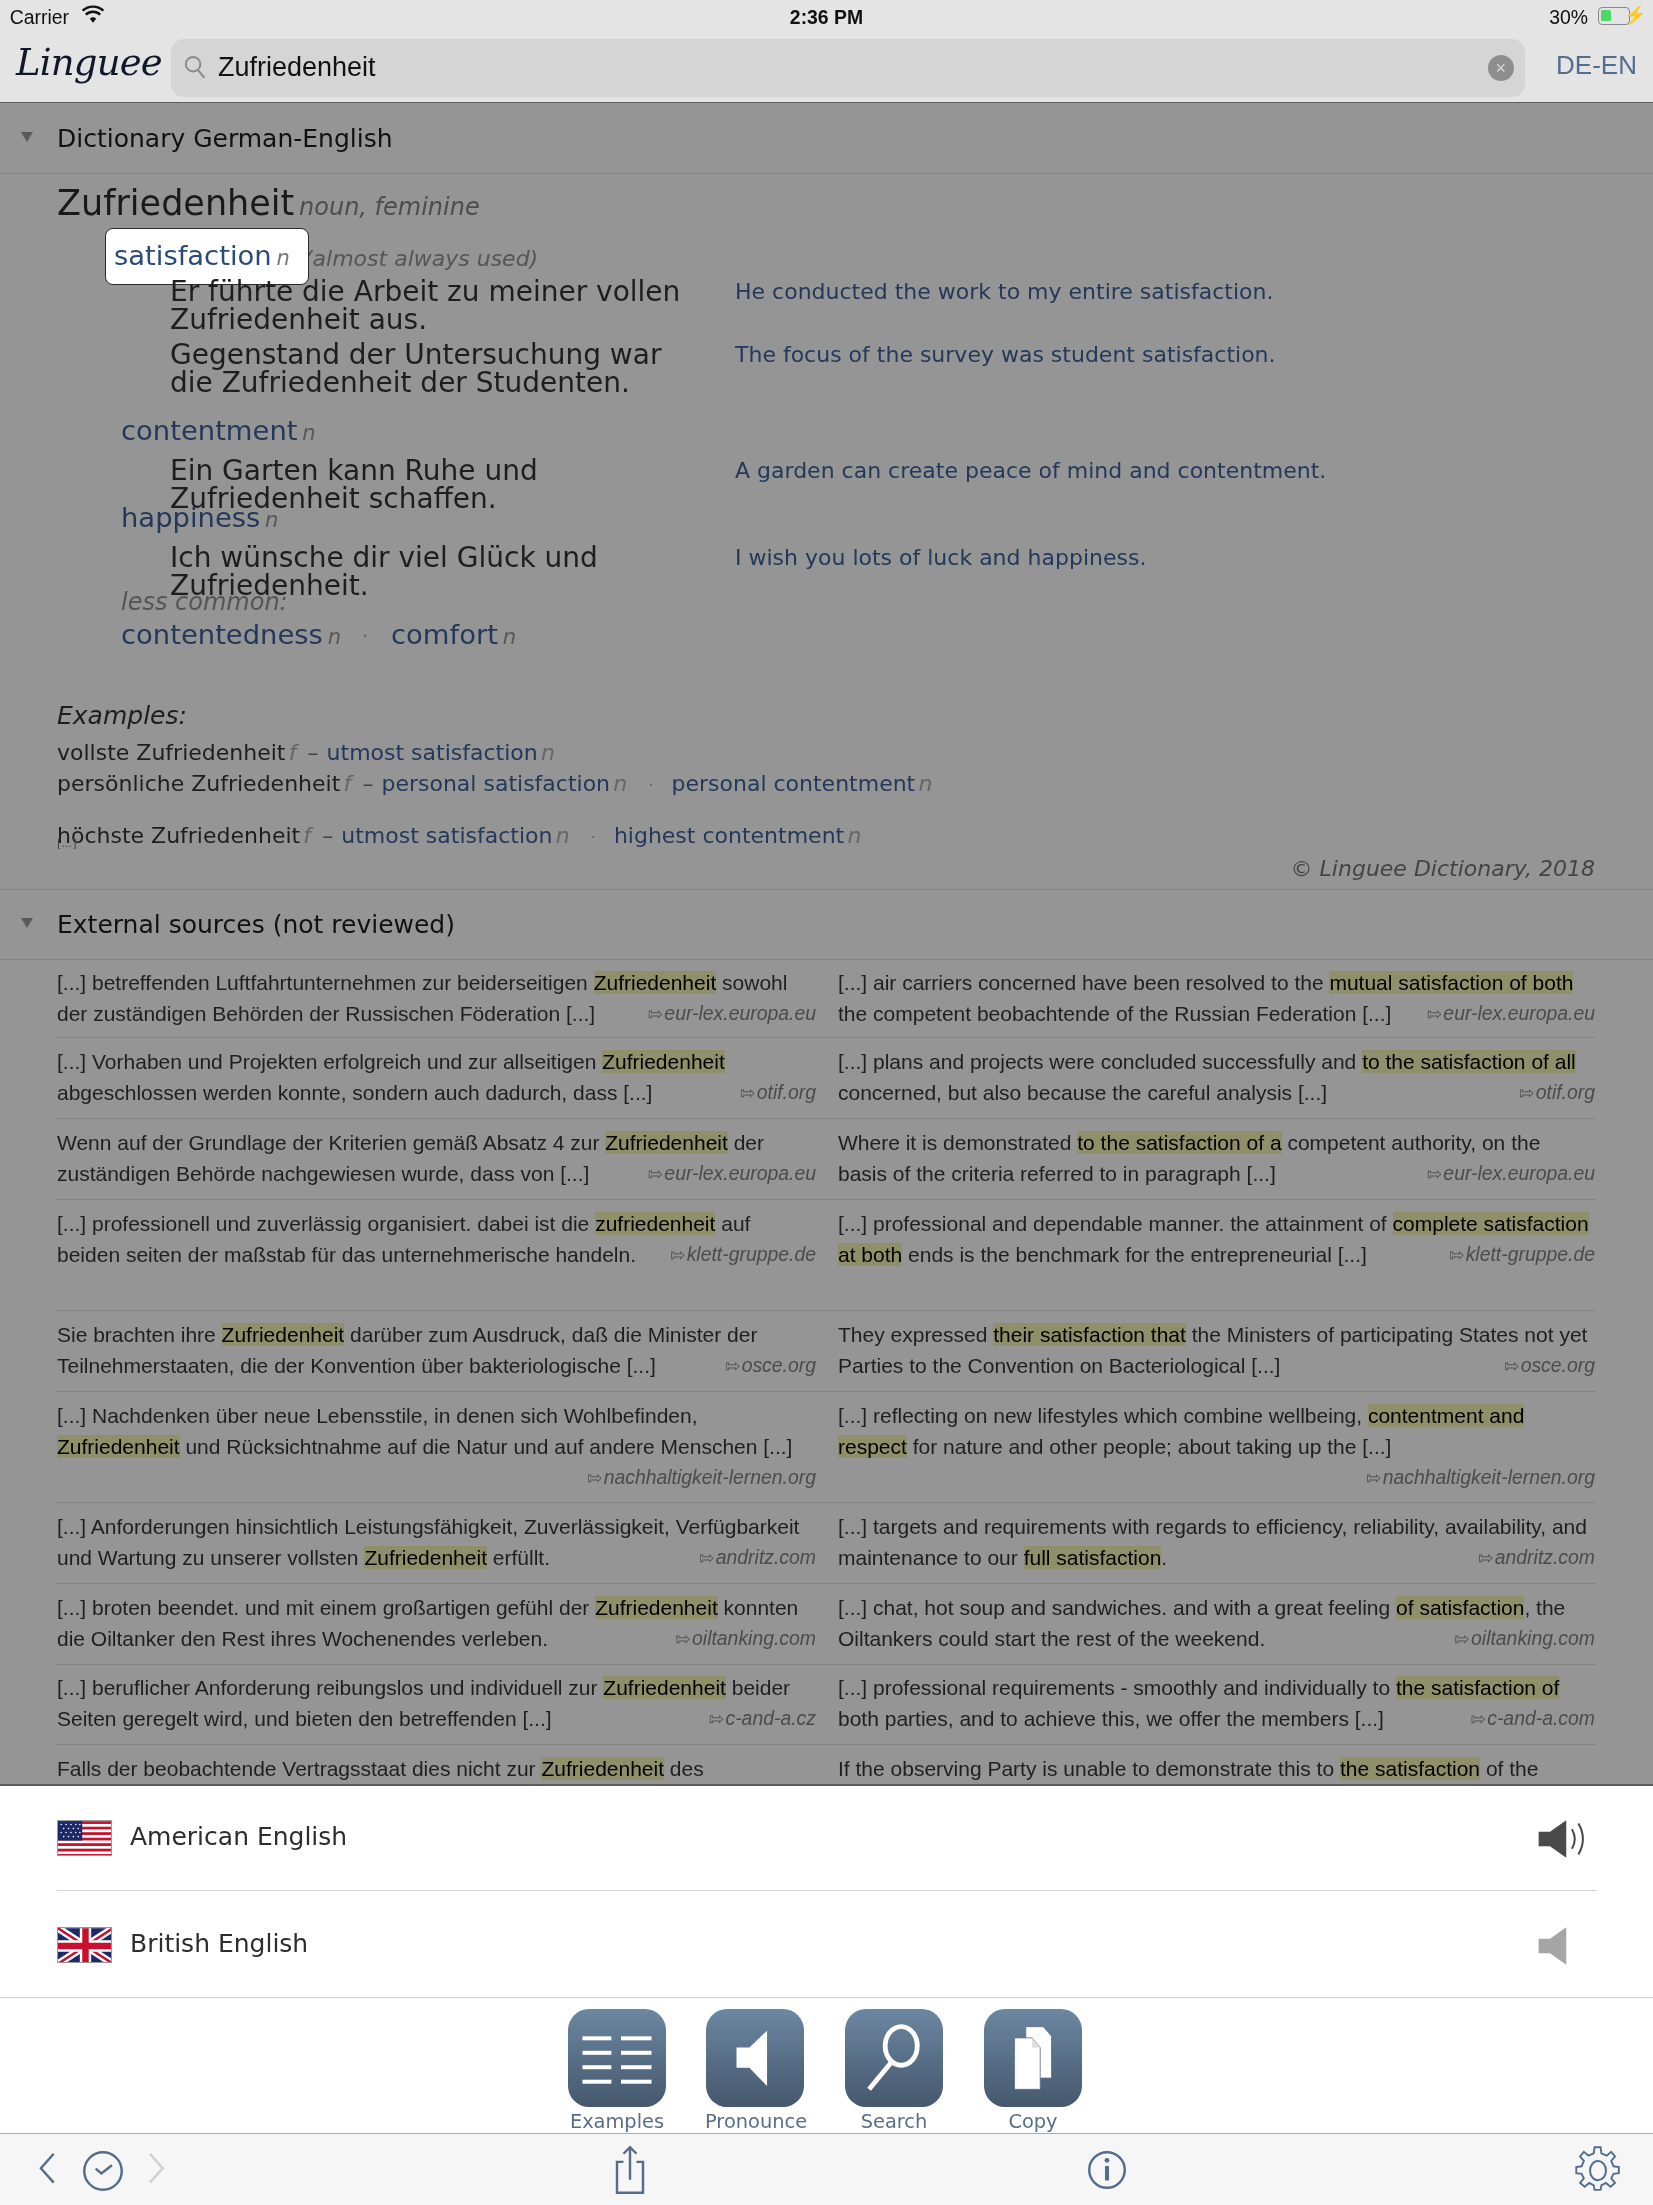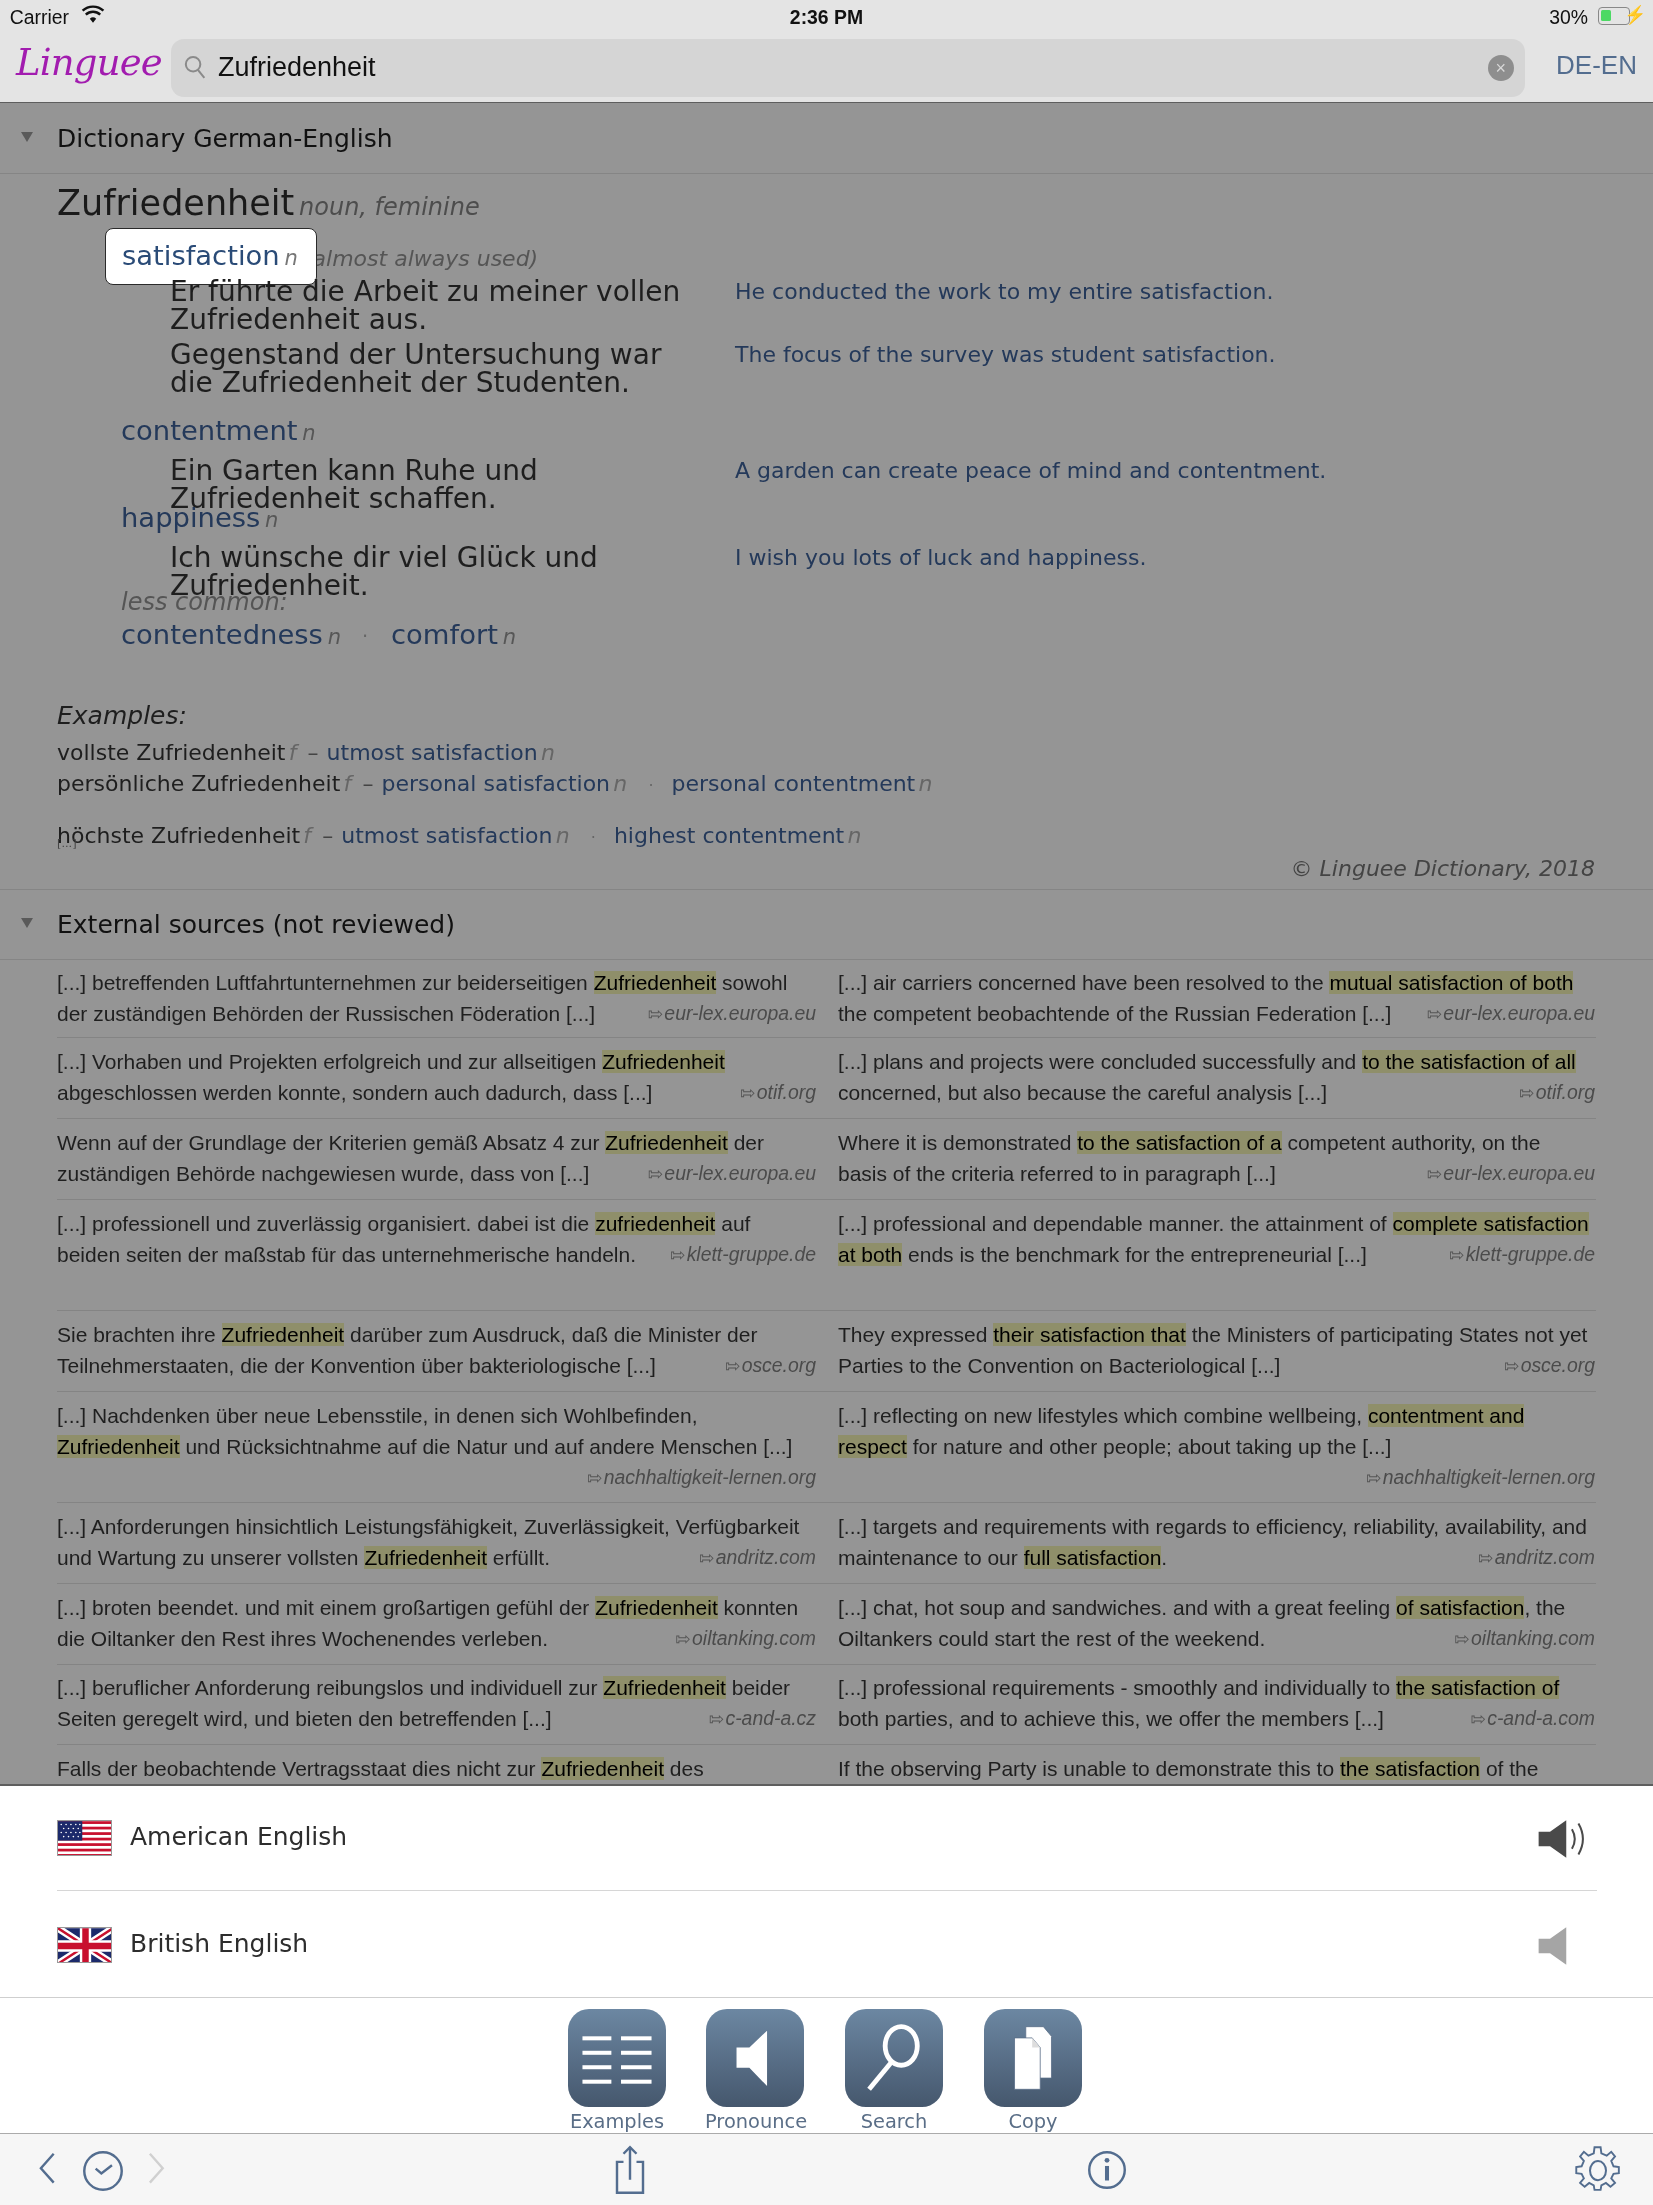--- a/index.html
+++ b/index.html
@@ -11,39 +11,39 @@
   .status-bar .carrier { position: absolute; left: 9.7px; top: 5.7px; }
   .status-bar .wifi { position: absolute; left: 81px; top: 4.8px; width: 24px; height: 19.4px; }
   .status-bar .time { position: absolute; left: 0; width: 1653px; top: 5.7px; text-align: center; font-weight: bold; }
   .status-bar .battery-pct { position: absolute; right: 65px; top: 5.7px; }
   .status-bar .battery { position: absolute; right: 22.6px; top: 7.3px; width: 32px; height: 18px; border: 1.6px solid #888; border-radius: 4px; }
   .status-bar .battery .fill { position: absolute; left: 1.6px; top: 1.6px; width: 9.7px; height: 11.3px; background: #4cd964; border-radius: 1.6px; }
   .status-bar .bolt { position: absolute; right: 6.5px; top: 4px; font-size: 18px; }
 
   
   .nav-bar { position: absolute; left: 0; top: 34px; width: 1653px; height: 69px; background: #e4e4e4; border-bottom: 1.6px solid #5e5e5e; }
-  .logo { position: absolute; left: 16px; top: 6.5px; font-family: "DejaVu Serif", serif; font-style: italic; font-size: 37px; color: #a21caf; letter-spacing: -0.8px; }
+  .logo { position: absolute; left: 16px; top: 6.5px; font-family: "DejaVu Serif", serif; font-style: italic; font-size: 37px; color: #0f172a; letter-spacing: -0.8px; }
   .search-field { position: absolute; left: 171px; top: 4.8px; width: 1354px; height: 58px; background: #d5d5d5; border-radius: 13px; }
   .search-field .mag { position: absolute; left: 9.7px; top: 14.5px; width: 29px; height: 29px; }
   .search-field input { position: absolute; left: 47px; top: 0; height: 58px; width: 1243px; border: none; background: transparent; font-family: "Liberation Sans", sans-serif; font-size: 27px; color: #111; outline: none; }
   .search-field .clear { position: absolute; right: 11.3px; top: 16px; width: 26px; height: 26px; border-radius: 50%; background: #8e8e8e; color: #d8d8d8; font-size: 18px; line-height: 26px; text-align: center; font-family: "Liberation Sans", sans-serif; }
   .lang-btn { position: absolute; right: 16px; top: 16px; font-family: "Liberation Sans", sans-serif; font-size: 26px; color: #536d8f; }
 
   
   .section-header { position: absolute; left: 0; width: 1653px; height: 69px; border-bottom: 1.6px solid #858585; }
   .section-header .tri { position: absolute; left: 21px; top: 27.4px; width: 0; height: 0; border-left: 6.5px solid transparent; border-right: 6.5px solid transparent; border-top: 10.5px solid #5a5a5a; }
   .section-header .title { position: absolute; left: 57px; top: 19.4px; font-size: 25px; color: #111; }
 
   
   .dict { position: absolute; left: 0; top: 173px; width: 1653px; height: 717px; border-bottom: 1.6px solid #858585; }
   .headword { position: absolute; left: 57px; top: 9.7px; font-size: 35px; color: #1a1a1a; }
   .headword .pos { font-size: 24px; font-style: italic; color: #4d4d4d; margin-left: 4.8px; }
   .trans { position: absolute; font-size: 27.4px; color: #24395a; }
   .trans .n { font-size: 21px; font-style: italic; color: #575757; margin-left: 4.8px; }
-  .trans-popup { position: absolute; left: 105px; top: 55px; height: 57px; padding: 0 18px 0 16px; background: #fff; border: 1.6px solid #2a2a2a; border-radius: 8px; font-size: 27.4px; color: #2a4b77; line-height: 53px; }
+  .trans-popup { position: absolute; left: 105px; top: 55px; height: 57px; padding: 0 18px 0 8px; background: #fff; border: 1.6px solid #2a2a2a; border-radius: 8px; font-size: 27.4px; color: #2a4b77; line-height: 53px; }
   .trans-popup .n { font-size: 21px; font-style: italic; color: #777; margin-left: 4.8px; }
   .usage { position: absolute; left: 304px; top: 73px; font-size: 22px; font-style: italic; color: #555; }
   .ex-de { position: absolute; left: 170px; width: 533px; font-size: 28px; color: #1e1e1e; line-height: 28px; }
   .ex-en { position: absolute; left: 735px; width: 807px; font-size: 22px; color: #24395a; line-height: 28px; }
   .less-common { position: absolute; left: 121px; top: 415px; font-size: 24px; font-style: italic; color: #555; }
   .dot-sep { position: absolute; font-size: 19.4px; color: #666; }
   .examples-label { position: absolute; left: 57px; top: 528px; font-size: 25px; font-style: italic; color: #1e1e1e; }
   .ex-row { position: absolute; left: 57px; font-size: 22px; white-space: nowrap; }
   .ex-row .de { color: #1e1e1e; }
   .ex-row .g { font-style: italic; color: #666; margin: 0 3.2px; }

